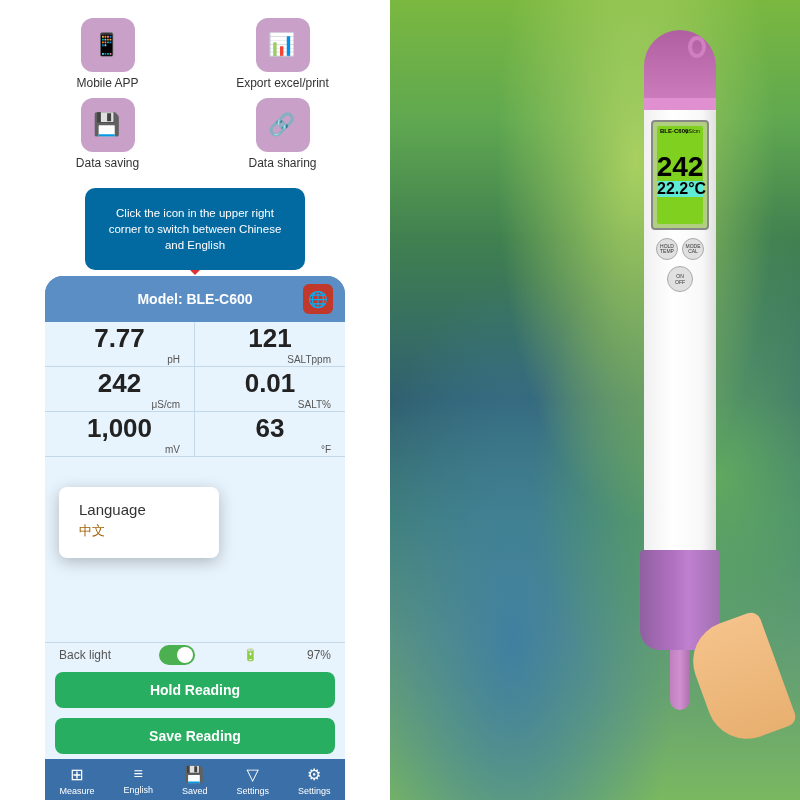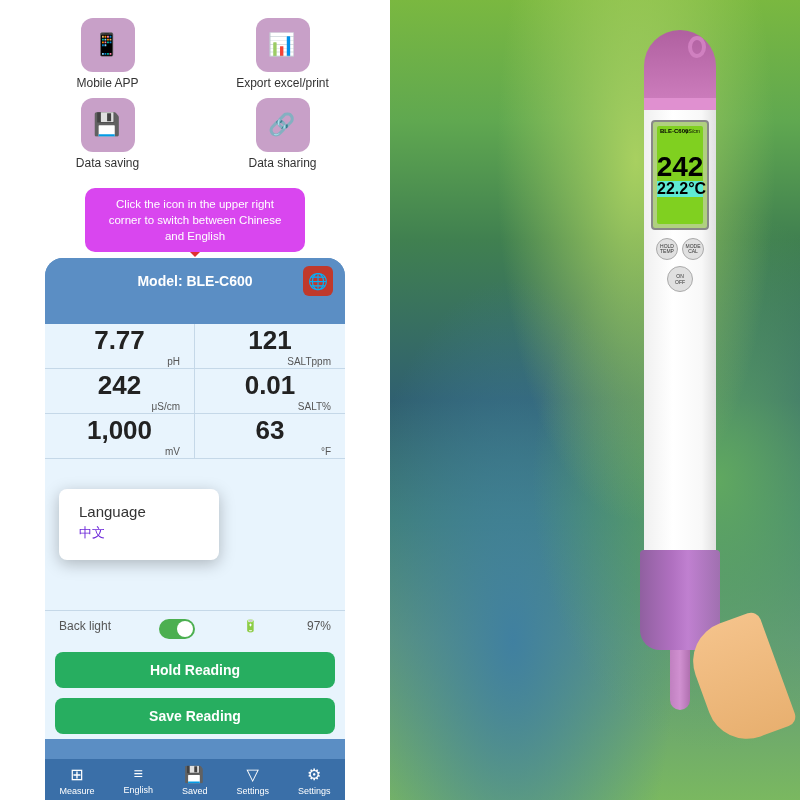--- a/index.html
+++ b/index.html
@@ -50,24 +50,24 @@
       font-size: 22px;
     }
     .feature-label {
       font-size: 12px;
       color: #333;
       text-align: center;
     }
 
     
     .tooltip-bubble {
-      background: #d946ef;
+      background: #0369a1;
       color: white;
       border-radius: 10px;
-      padding: 8px 14px;
+      padding: 17px 14px;
       font-size: 11.5px;
       text-align: center;
       width: 220px;
       line-height: 1.4;
       margin-bottom: 6px;
       position: relative;
     }
     .tooltip-bubble::after {
       content: '';
       position: absolute;
@@ -82,21 +82,20 @@
     .phone-mockup {
       width: 300px;
       background: #5b8ec4;
       border-radius: 18px 18px 0 0;
       padding: 0;
       overflow: hidden;
       flex: 1;
       display: flex;
       flex-direction: column;
       position: relative;
-      gap: 20px;
     }
 
     
     .app-header {
       background: #5b8ec4;
       padding: 8px 12px;
       display: flex;
       align-items: center;
       justify-content: space-between;
     }
@@ -167,30 +166,31 @@
       padding: 14px 20px;
       z-index: 10;
       width: 160px;
     }
     .lang-popup-title {
       font-size: 15px;
       color: #333;
     }
     .lang-option {
       font-size: 13px;
-      color: #6d28d9;
+      color: #a16207;
       padding: 4px 0;
       cursor: pointer;
     }
 
     
     .backlight-row {
       display: flex;
+      align-items: center;
       justify-content: space-between;
-      padding: 8px 14px;
+      padding: 2px 14px;
       background: #e8f4fd;
       border-top: 1px solid #c5d8e8;
     }
     .backlight-label {
       font-size: 12px;
       color: #555;
     }
     .toggle-switch {
       width: 36px;
       height: 20px;

